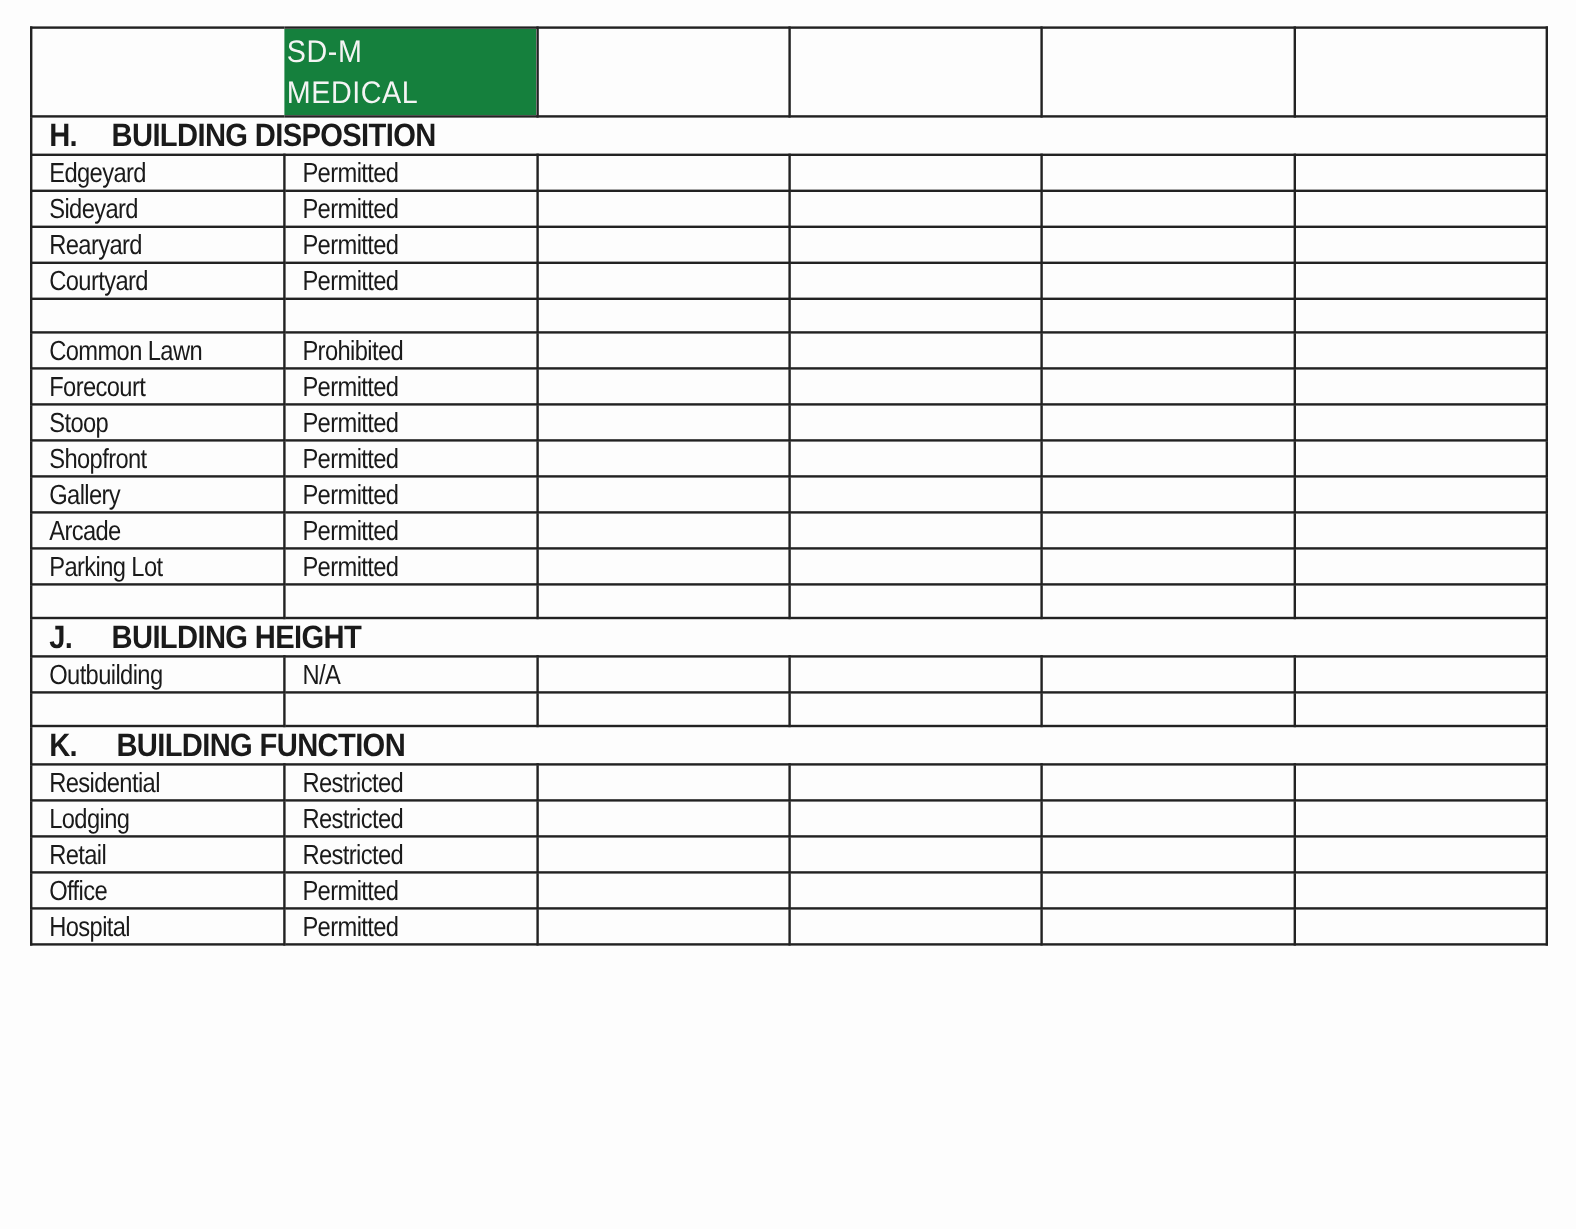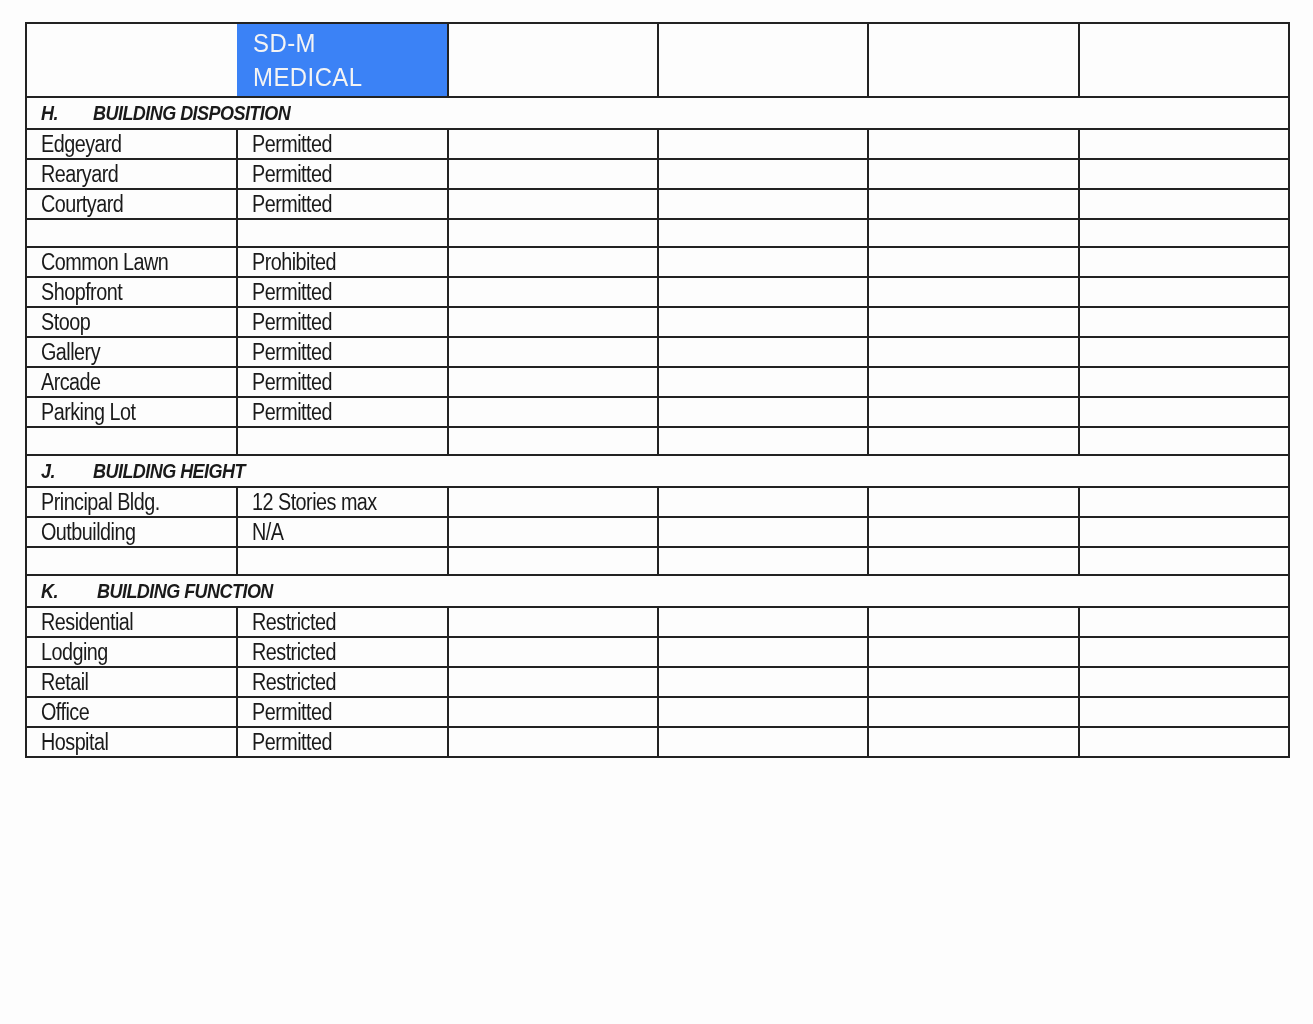--- a/index.html
+++ b/index.html
@@ -42,41 +42,40 @@
       transform-origin: left center;
     }
     #sheet tr.header-row td {
       height: 70px;
       line-height: 34px;
     }
     #sheet tr.header-row td.blank-head {
       border-right: none;
     }
     #sheet tr.header-row td.zone-head {
-      background: #3b82f6;
+      background: #15803d;
       color: #f4f4f4;
       font-size: 26px;
       letter-spacing: 0.5px;
-      padding-left: 16px;
+      padding-left: 2px;
       border-left: none;
       vertical-align: top;
       padding-top: 2px;
     }
     #sheet tr.header-row td.zone-head span {
       display: block;
       transform: scaleX(0.92);
       transform-origin: left center;
     }
     #sheet tr.section-row td {
       height: 30px;
       line-height: 30px;
       font-weight: bold;
-      font-size: 20px;
+      font-size: 27px;
       padding-left: 14px;
-      font-style: italic;
     }
     #sheet tr.section-row td span.letter {
       display: inline-block;
       width: 52px;
       transform: scaleX(0.9);
       transform-origin: left center;
     }
     #sheet tr.section-row td span.stitle {
       display: inline-block;
       transform: scaleX(0.9);
@@ -123,20 +122,28 @@
     </tr>
     <tr>
       <td><span class="txt">Edgeyard</span></td>
       <td><span class="txt">Permitted</span></td>
       <td></td>
         <td></td>
         <td></td>
         <td></td>
     </tr>
     <tr>
+      <td><span class="txt">Sideyard</span></td>
+      <td><span class="txt">Permitted</span></td>
+      <td></td>
+        <td></td>
+        <td></td>
+        <td></td>
+    </tr>
+    <tr>
       <td><span class="txt">Rearyard</span></td>
       <td><span class="txt">Permitted</span></td>
       <td></td>
         <td></td>
         <td></td>
         <td></td>
     </tr>
     <tr>
       <td><span class="txt">Courtyard</span></td>
       <td><span class="txt">Permitted</span></td>
@@ -156,29 +163,37 @@
 
     <tr>
       <td><span class="txt">Common Lawn</span></td>
       <td><span class="txt">Prohibited</span></td>
       <td></td>
         <td></td>
         <td></td>
         <td></td>
     </tr>
     <tr>
+      <td><span class="txt">Forecourt</span></td>
+      <td><span class="txt">Permitted</span></td>
+      <td></td>
+        <td></td>
+        <td></td>
+        <td></td>
+    </tr>
+    <tr>
+      <td><span class="txt">Stoop</span></td>
+      <td><span class="txt">Permitted</span></td>
+      <td></td>
+        <td></td>
+        <td></td>
+        <td></td>
+    </tr>
+    <tr>
       <td><span class="txt">Shopfront</span></td>
-      <td><span class="txt">Permitted</span></td>
-      <td></td>
-        <td></td>
-        <td></td>
-        <td></td>
-    </tr>
-    <tr>
-      <td><span class="txt">Stoop</span></td>
       <td><span class="txt">Permitted</span></td>
       <td></td>
         <td></td>
         <td></td>
         <td></td>
     </tr>
     <tr>
       <td><span class="txt">Gallery</span></td>
       <td><span class="txt">Permitted</span></td>
       <td></td>
@@ -208,28 +223,20 @@
         <td></td>
         <td></td>
         <td></td>
         <td></td>
     </tr>
 
     <tr class="section-row">
       <td colspan="6"><span class="letter">J.</span><span class="stitle">BUILDING HEIGHT</span></td>
     </tr>
     <tr>
-      <td><span class="txt">Principal Bldg.</span></td>
-      <td><span class="txt">12 Stories max</span></td>
-      <td></td>
-        <td></td>
-        <td></td>
-        <td></td>
-    </tr>
-    <tr>
       <td><span class="txt">Outbuilding</span></td>
       <td><span class="txt">N/A</span></td>
       <td></td>
         <td></td>
         <td></td>
         <td></td>
     </tr>
     <tr class="blank-row">
       <td></td>
         <td></td>

